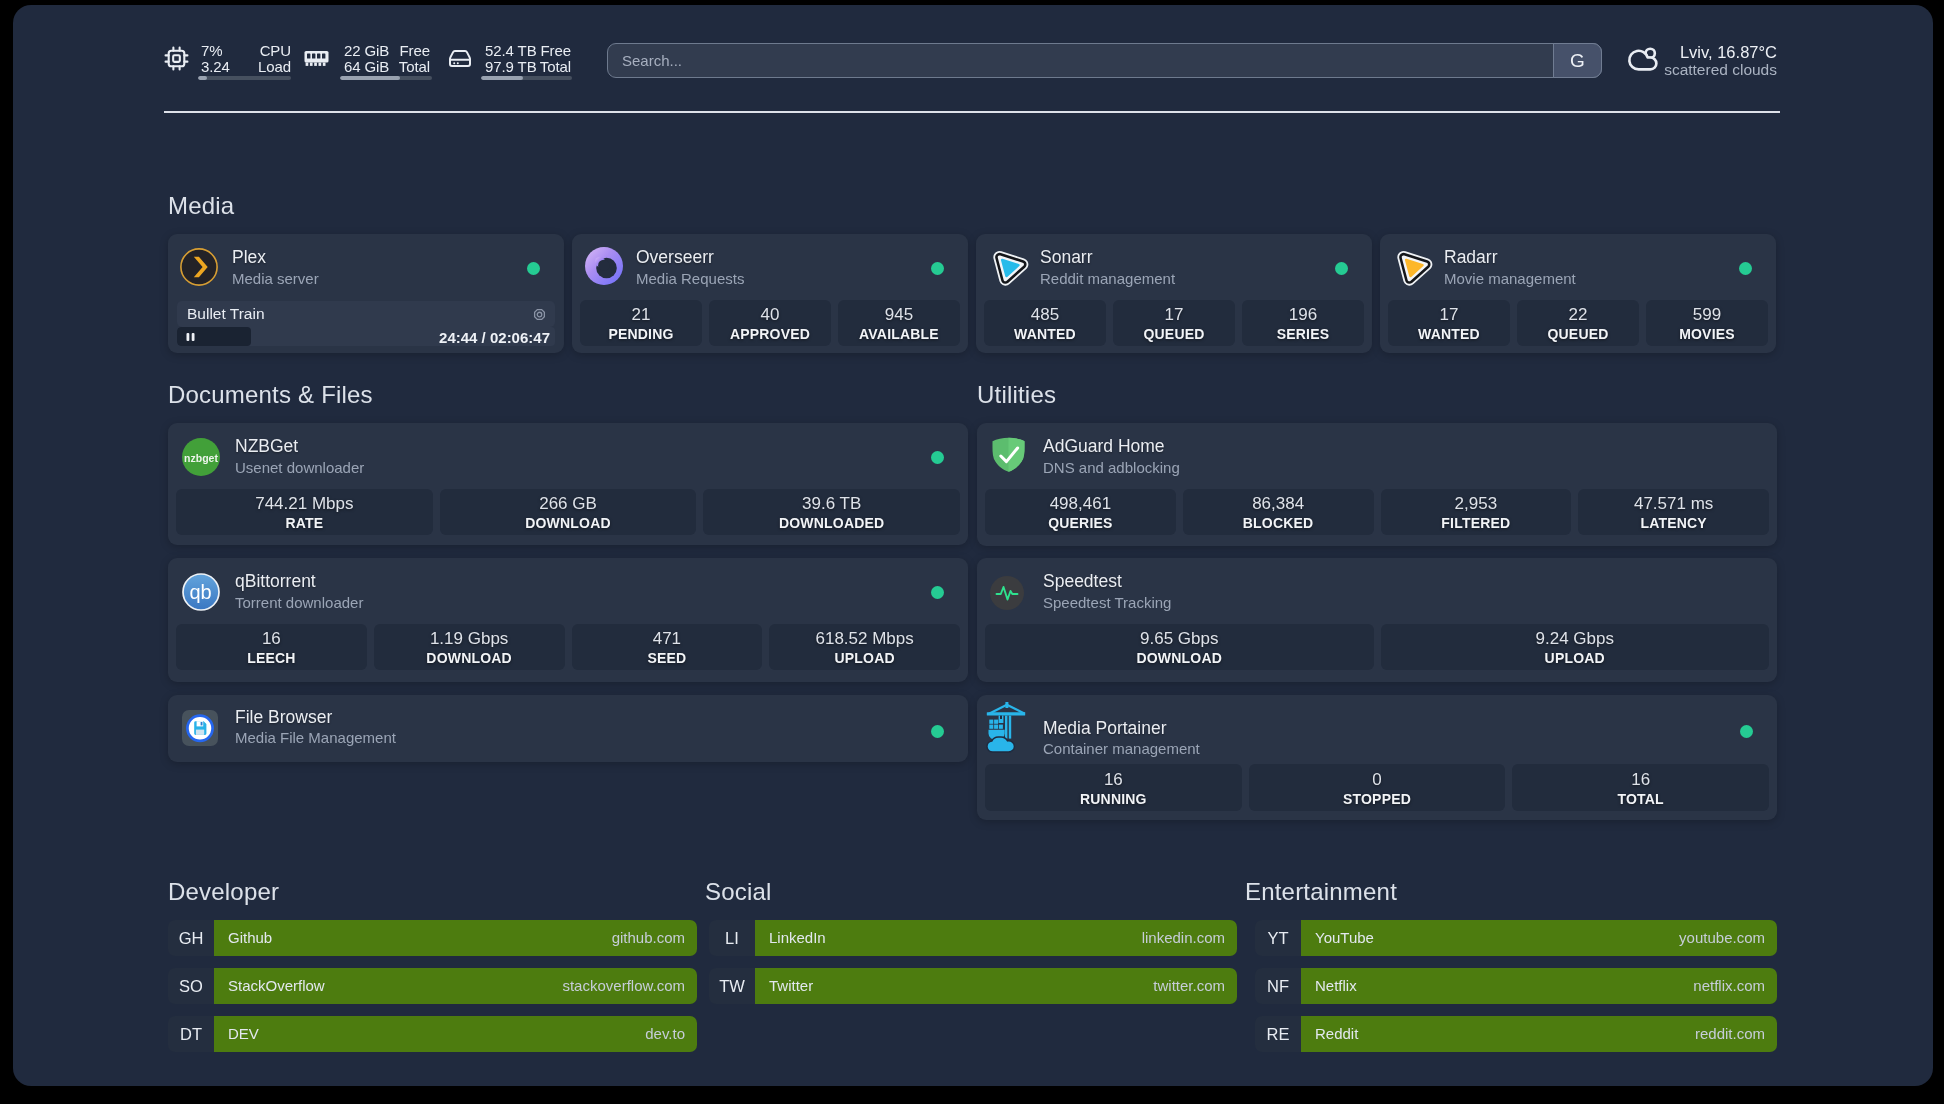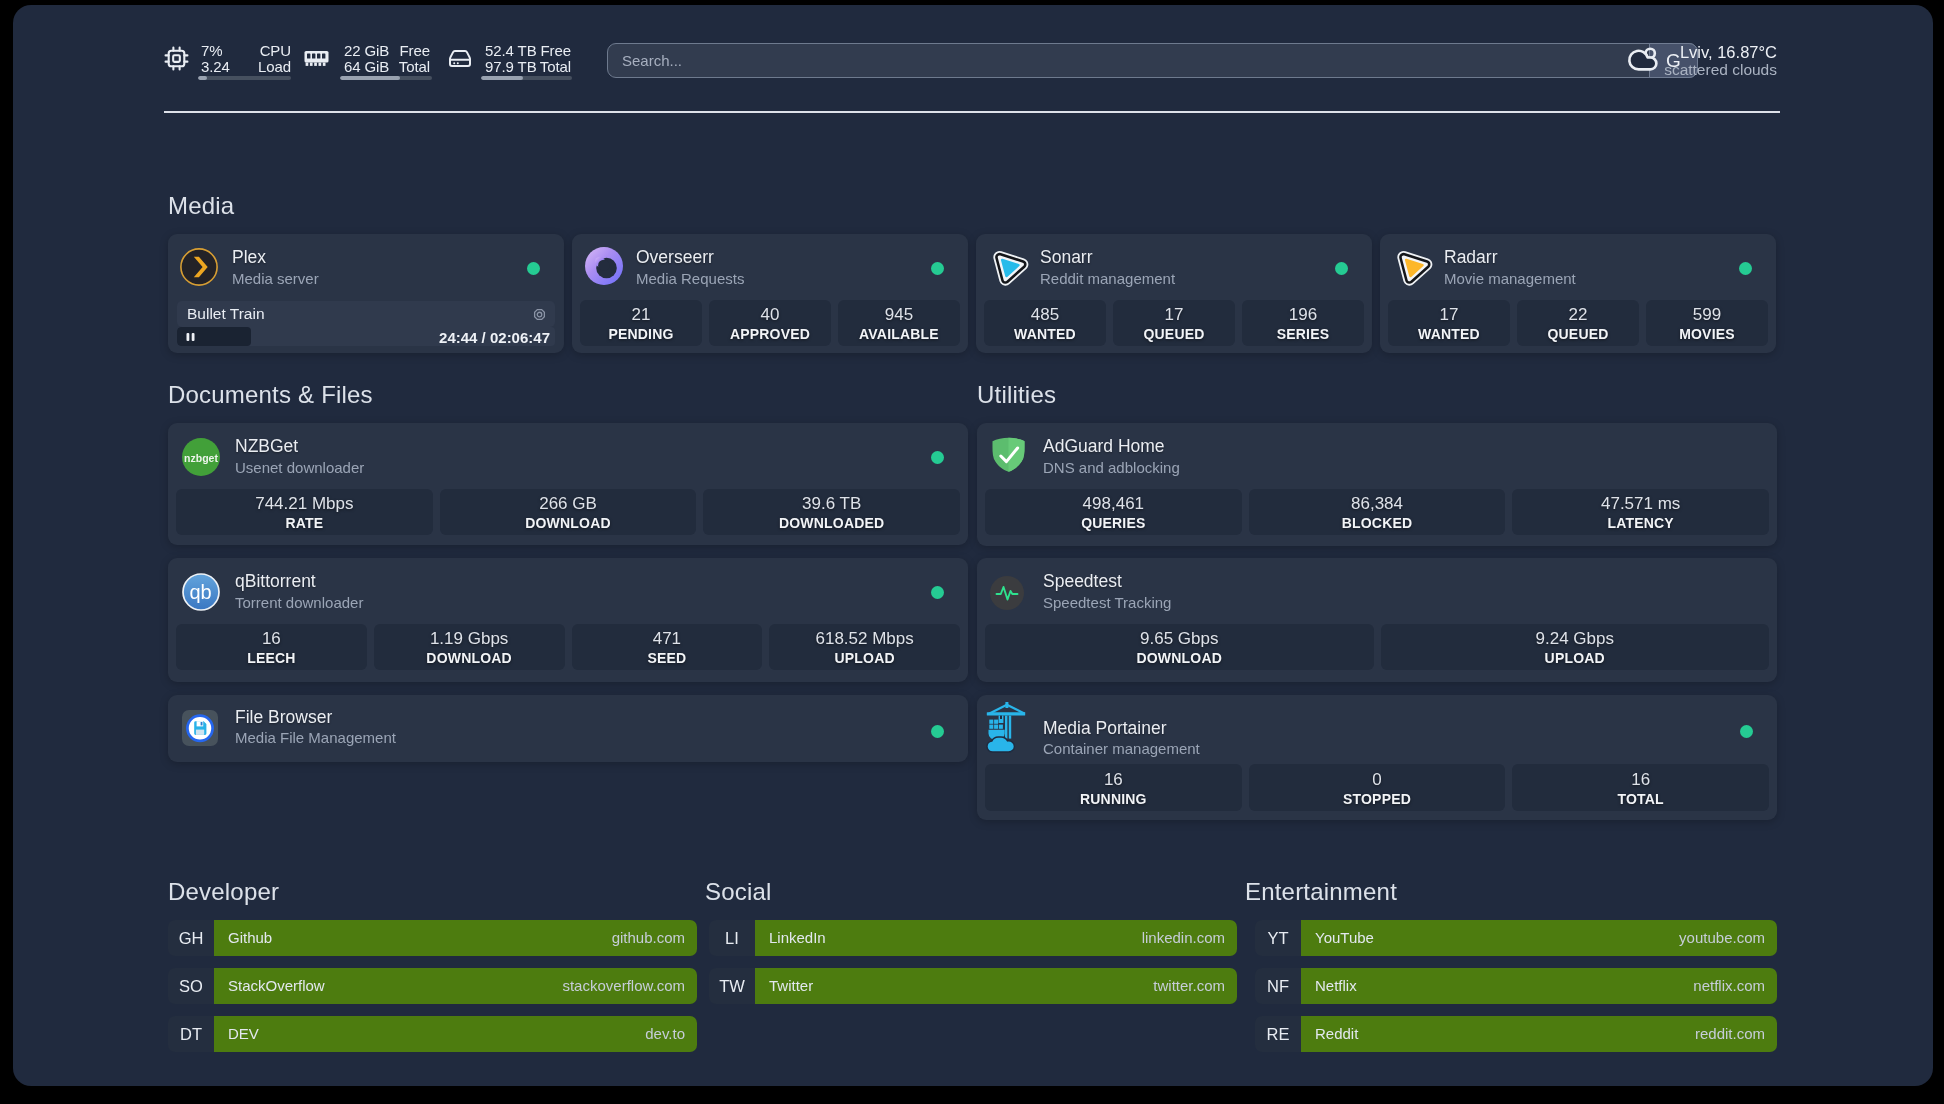--- a/index.html
+++ b/index.html
@@ -7,21 +7,21 @@
   font-family:"Liberation Sans", sans-serif; }
 #page { position:absolute; left:0; top:0; width:1944px; height:1104px; }
 #panel { position:absolute; left:13px; top:5px; width:1920px; height:1081px;
   background:#202a3e; border-radius:18px; }
 .abs { position:absolute; }
 
 .resL, .resR { position:absolute; font-size:15px; line-height:15.8px; color:#e9edf3; white-space:nowrap; letter-spacing:-0.1px; }
 .resR { text-align:right; }
 .bar { position:absolute; height:4px; border-radius:2px; background:#46505f; overflow:hidden; }
 .bar > div { position:absolute; left:0; top:0; bottom:0; border-radius:2px; background:#99a2b0; }
-#search { position:absolute; left:607px; top:43px; width:1091px; height:35px;
+#search { position:absolute; left:607px; top:43px; width:995px; height:35px;
   background:#323c4f; border:1px solid #6e7a8e; border-radius:9px; }
 #search .ph { position:absolute; left:14px; top:8px; font-size:15px; color:#a7afbf; }
 #gchip { position:absolute; right:-1px; top:-1px; bottom:-1px; width:49px; border-radius:0 9px 9px 0;
   background:#46516a; border:1px solid #707c92; color:#eef1f6; font-size:19px;
   display:flex; align-items:center; justify-content:center; }
 #sep { position:absolute; left:164px; top:111px; width:1616px; height:2px; background:#dde1e9; }
 
 .stitle { position:absolute; font-size:24px; line-height:25px; color:#dce1e9; letter-spacing:0.2px; }
 .card { position:absolute; background:#2a3446; border-radius:9px; box-shadow:0 2px 8px rgba(0,0,0,0.22); }
 .cicon { position:absolute; left:12px; top:15px; }
@@ -313,20 +313,24 @@
     <div class="ctitle" style="left:66px;">AdGuard Home</div>
       <div class="csub" style="left:66px;">DNS and adblocking</div>
     <div class="stats">
       <div class="stat">
           <span class="n">498,461</span>
           <span class="l">QUERIES</span>
         </div>
       <div class="stat">
           <span class="n">86,384</span>
           <span class="l">BLOCKED</span>
+        </div>
+      <div class="stat">
+          <span class="n">2,953</span>
+          <span class="l">FILTERED</span>
         </div>
       <div class="stat">
           <span class="n">47.571 ms</span>
           <span class="l">LATENCY</span>
         </div>
     </div>
   </div>
   <div class="card" style="left:977px; top:558px; width:800px; height:124px;">
     <svg class="cicon" style="left:13px; top:18px;" width="34" height="34" viewBox="0 0 34 34">
       <circle cx="17" cy="17" r="17" fill="#3b3c3f"></circle>

